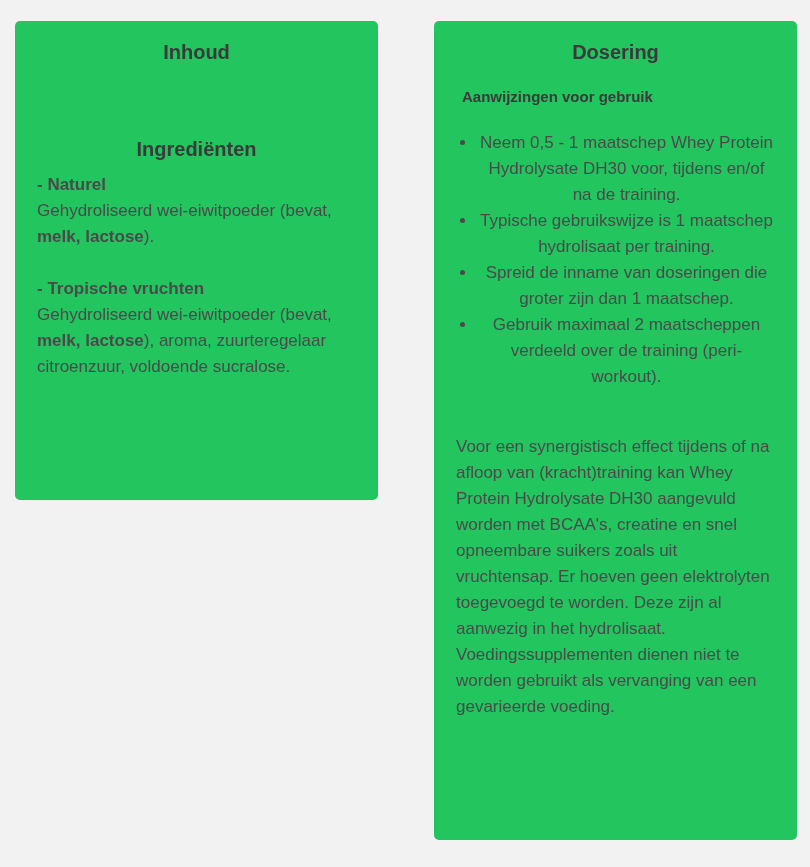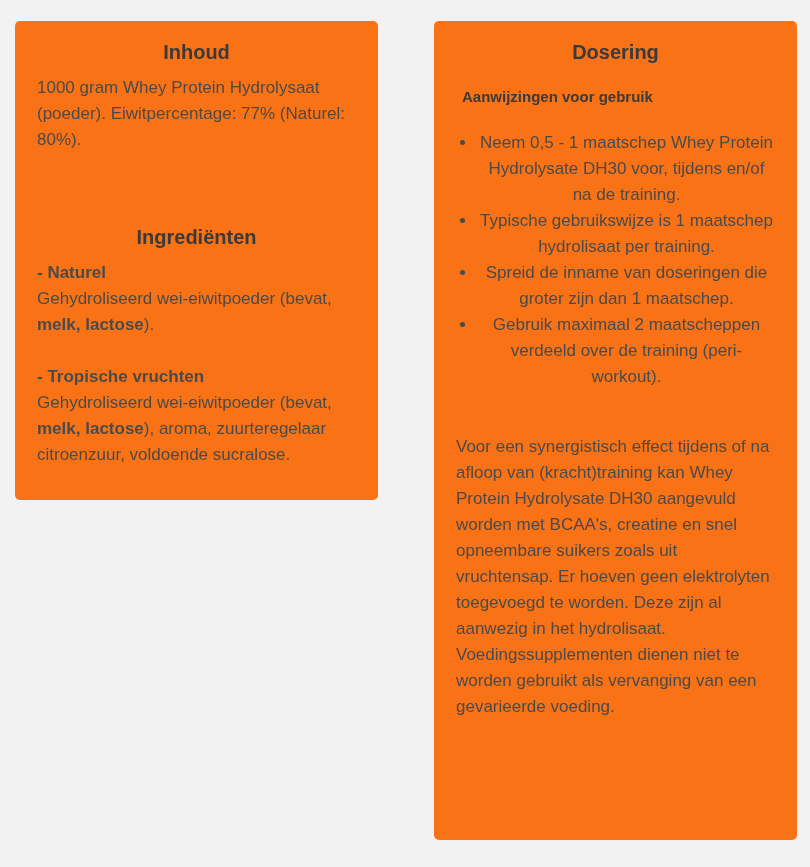--- a/index.html
+++ b/index.html
@@ -9,21 +9,21 @@
   body {
     width: 810px;
     height: 867px;
     background: #f2f2f2;
     font-family: "Liberation Sans", sans-serif;
     position: relative;
     overflow: hidden;
   }
   .card {
     position: absolute;
-    background: #f97316;
+    background: #22c55e;
     border-radius: 5px;
     box-sizing: border-box;
     padding: 18px 22px 30px 22px;
   }
   .card-inhoud {
     left: 15px;
     top: 21px;
     width: 363px;
     height: 479px;
   }
@@ -86,21 +86,20 @@
   }
   strong {
     font-weight: bold;
   }
 </style>
 </head>
 <body>
 
 <div class="card card-inhoud">
   <h2 class="card-title">Inhoud</h2>
-  <p class="body-text">1000 gram Whey Protein Hydrolysaat (poeder). Eiwitpercentage: 77% (Naturel: 80%).</p>
 
   <h2 class="section-title">Ingrediënten</h2>
 
   <p class="body-text ingredient">
     <strong class="ingredient-label">- Naturel</strong><span>Gehydroliseerd wei-eiwitpoeder (bevat, </span><strong>melk,</strong><span> </span><strong>lactose</strong><span>).</span>
   </p>
 
   <p class="body-text ingredient">
     <strong class="ingredient-label">- Tropische vruchten</strong><span>Gehydroliseerd wei-eiwitpoeder (bevat, </span><strong>melk,</strong><span> </span><strong>lactose</strong><span>), aroma, zuurteregelaar citroenzuur, voldoende sucralose.</span>
   </p>

